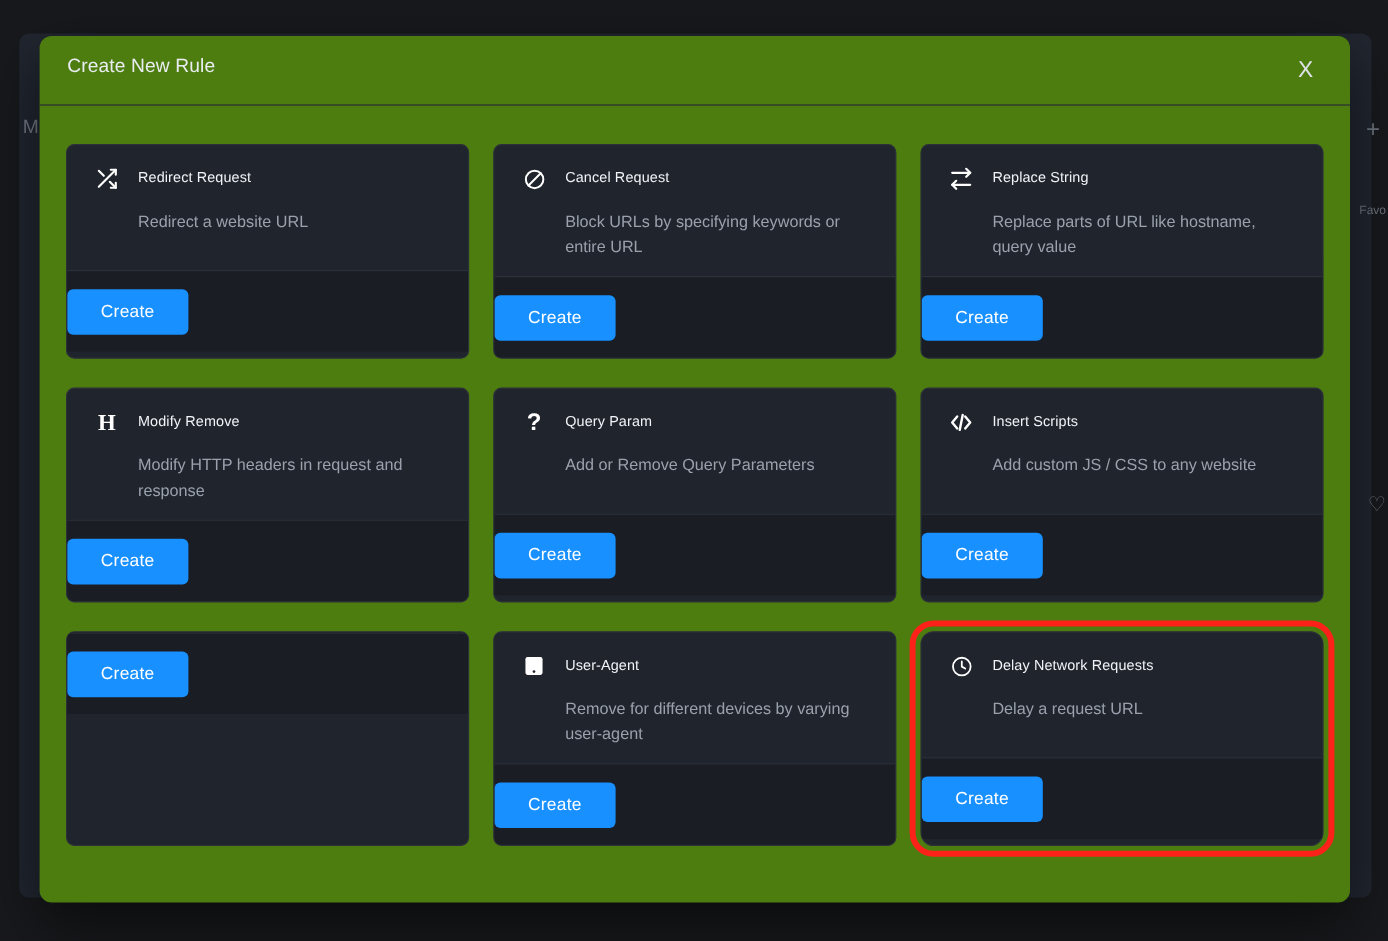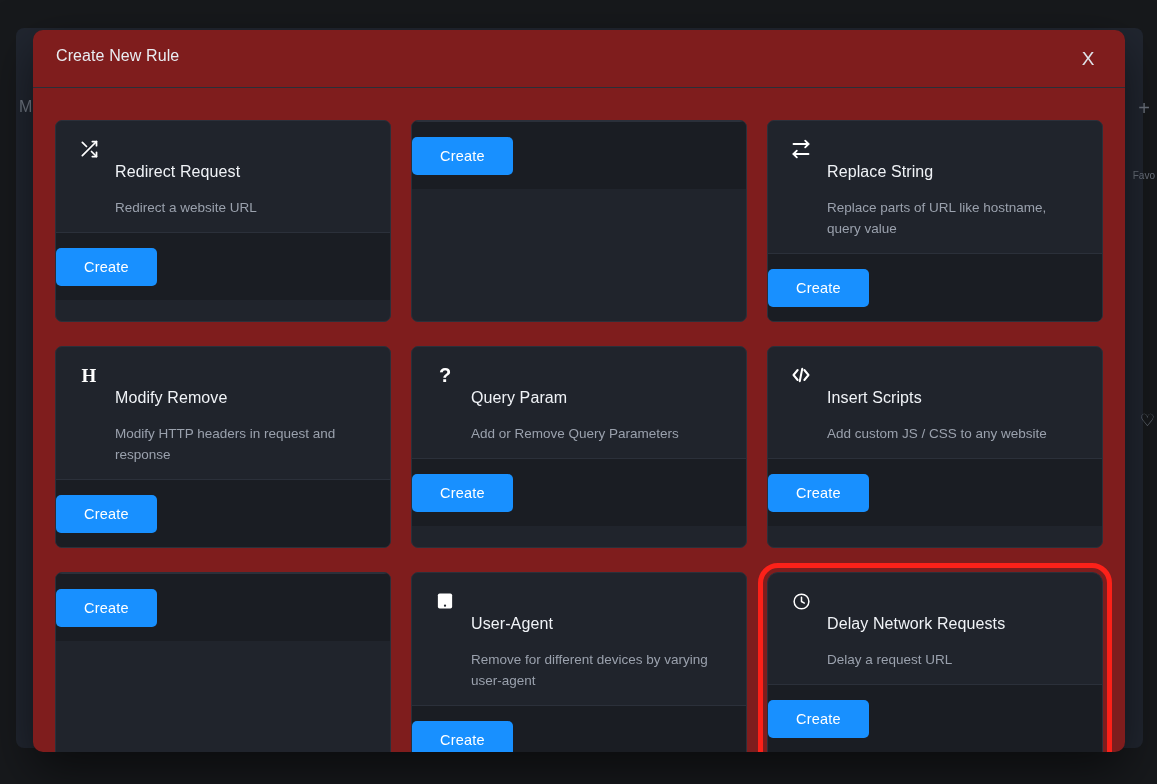--- a/index.html
+++ b/index.html
@@ -80,21 +80,21 @@
     line-height: 1;
   }
 
   
   #modal {
     position: absolute;
     left: 33px;
     top: 30px;
     width: 1092px;
     height: 722px;
-    background: #7f1d1d;
+    background: #4d7c0f;
     border-radius: 10px;
     box-shadow: 0 18px 50px rgba(0,0,0,0.55);
     overflow: hidden;
   }
   .modal-header {
     height: 58px;
     position: relative;
     border-bottom: 1px solid #2a2f38;
   }
   .modal-title {
@@ -166,25 +166,24 @@
     font-size: 19px;
     line-height: 1;
   }
   .card-icon .glyph-q {
     font-family: "Liberation Sans", sans-serif;
     font-weight: bold;
     font-size: 20px;
     line-height: 1;
   }
   .card-title {
-    font-size: 16px;
+    font-size: 12px;
     color: #f0f3f7;
     line-height: 22px;
     letter-spacing: 0.1px;
-    margin-top: 24px;
   }
   .card-desc {
     margin-top: 14px;
     margin-left: 37px;
     font-size: 13.5px;
     line-height: 21px;
     color: #9aa1ad;
     max-width: 285px;
   }
   .card-footer {
@@ -252,20 +251,32 @@
               </span>
               <span class="card-title">Redirect Request</span>
             </div>
             <div class="card-desc">Redirect a website URL</div>
           </div>
           <div class="card-footer">
             <button class="btn-create">Create</button>
           </div>
         </div>
         <div class="card">
+          <div class="card-top">
+            <div class="card-head">
+              <span class="card-icon">
+                <svg width="19" height="19" viewBox="0 0 24 24" fill="none" stroke="currentColor" stroke-width="2.1" stroke-linecap="round">
+                  <circle cx="12" cy="12" r="9.2"></circle>
+                  <line x1="5.6" y1="18.4" x2="18.4" y2="5.6"></line>
+                </svg>
+              </span>
+              <span class="card-title">Cancel Request</span>
+            </div>
+            <div class="card-desc">Block URLs by specifying keywords or entire URL</div>
+          </div>
           <div class="card-footer">
             <button class="btn-create">Create</button>
           </div>
         </div>
         <div class="card">
           <div class="card-top">
             <div class="card-head">
               <span class="card-icon">
                 <svg width="20" height="20" viewBox="0 0 24 24" fill="none" stroke="currentColor" stroke-width="2.2" stroke-linecap="round" stroke-linejoin="round">
                   <polyline points="17 2 21 6 17 10"></polyline>

